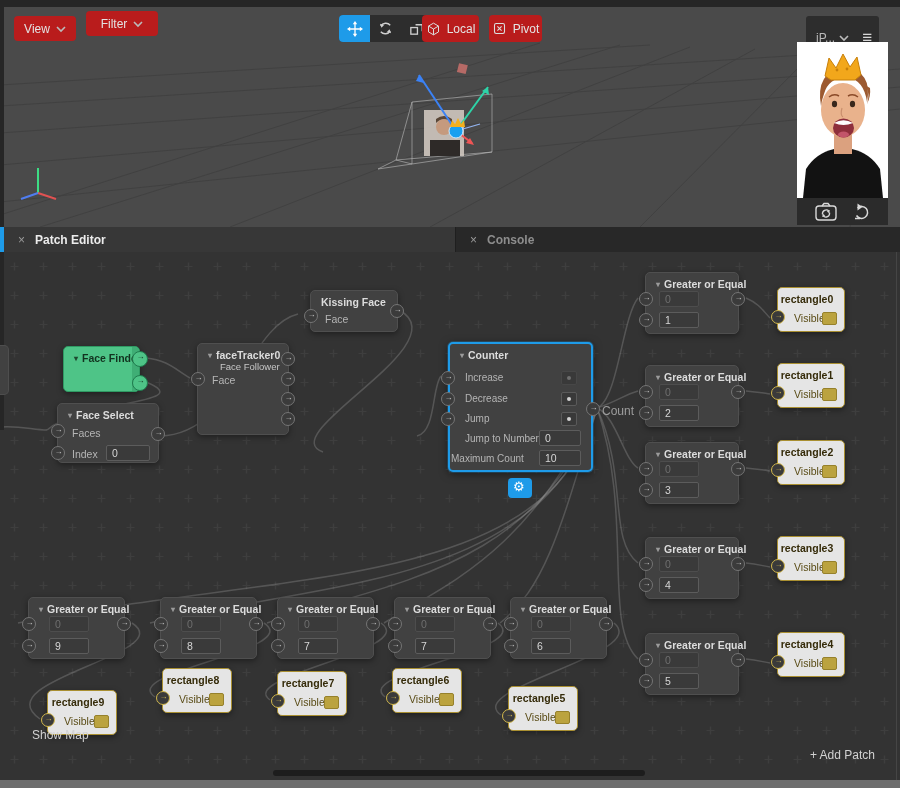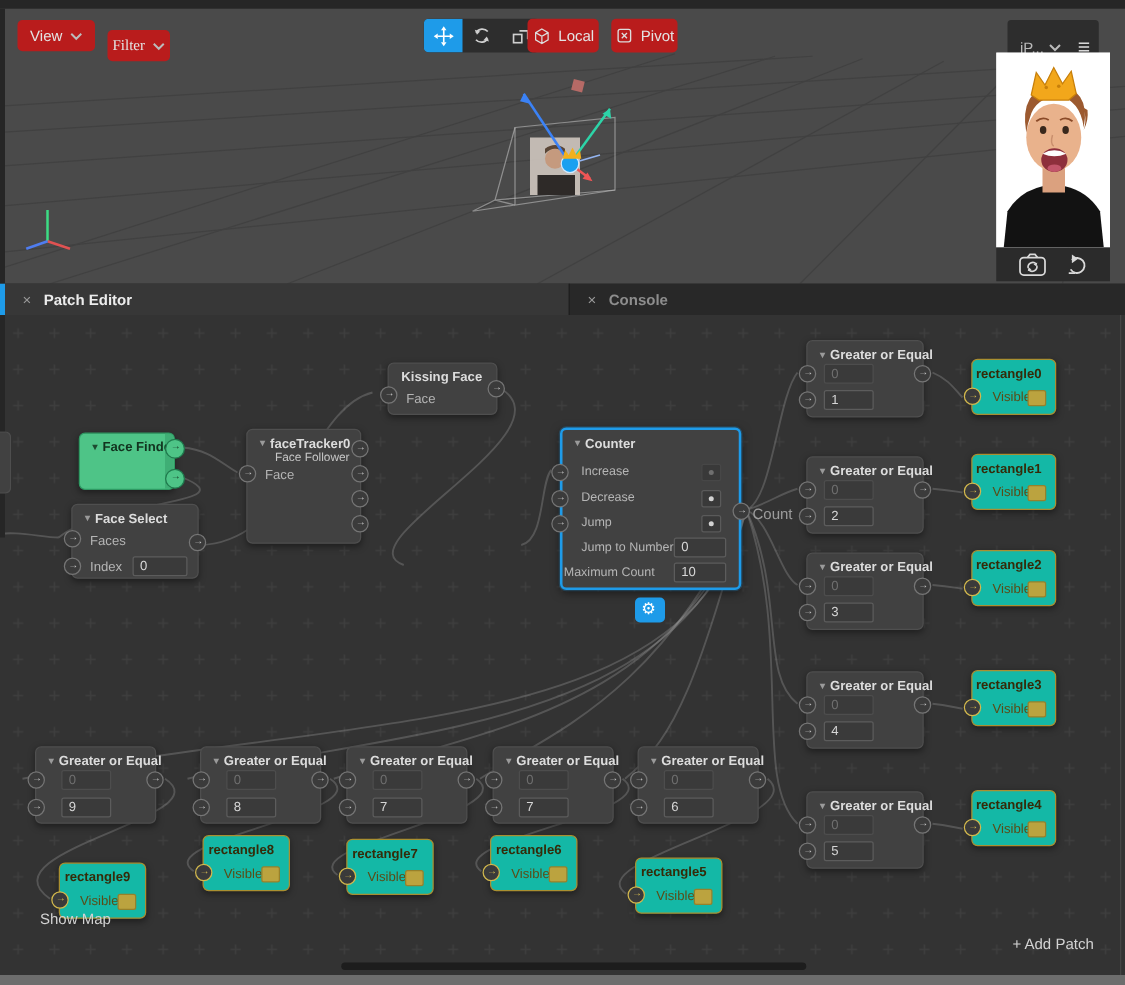--- a/index.html
+++ b/index.html
@@ -61,21 +61,21 @@
   .dotbtn.dim { border-color:#474747; }
   .dotbtn.dim::after { background:#6f6f6f; }
   
   .green { background:#4ec487; border-color:#2f9a63; }
   .green .ntitle { color:#12331f; }
   .green .ntitle::before { color:#1d4a30; }
   .gstrip { position:absolute; right:0; top:0; bottom:0; width:7px; background:#3fae75; border-radius:0 4px 4px 0; }
   .gport { background:#4ec487; border-color:#1f7a4d; width:16px; height:16px; }
   .gport::after { color:#12331f; left:3.5px; top:0px; }
   
-  .yellow { background:#14b8a6; border-color:#a98f31; }
+  .yellow { background:#e5e5e5; border-color:#a98f31; }
   .yellow .ntitle { color:#352b09; text-align:center; padding-left:0; }
   .yellow .nlabel { color:#5a4c16; }
   .ychk { background:#bba33f; border-color:#96812b; }
   .yport { background:#3a3a3a; border-color:#d2b84d; }
   .yport::after { color:#d6bc51; }
   
   .selected { border:2px solid #1e9be9; box-shadow:0 0 0 1px rgba(30,155,233,.25), 0 2px 8px rgba(0,0,0,.5); }
   .counter-label { font-size:10px; }
   #gear-btn { position:absolute; left:508px; top:226px; width:24px; height:20px; background:#1e9be9;
               border-radius:4px; z-index:5; }
@@ -139,21 +139,21 @@
         <line x1="38" y1="186" x2="21" y2="192" stroke="#4f7df0"></line>
       </g>
     </svg>
 
     <div class="tbtn" style="left:14px; top:9px; width:62px; height:25px;">
       <span>View</span>
       <svg width="10" height="8">
           <path d="M1,2 L5,6 L9,2" fill="none" stroke="#bbb" stroke-width="1.6"></path>
         </svg>
     </div>
-    <div class="tbtn" style="left:86px; top:17px; width:50px; height:25px;font-family:Liberation Serif, serif;">
+    <div class="tbtn" style="left:86px; top:4px; width:72px; height:25px;">
       <span>Filter</span>
       <svg width="10" height="8">
           <path d="M1,2 L5,6 L9,2" fill="none" stroke="#bbb" stroke-width="1.6"></path>
         </svg>
     </div>
     <div class="tool-group" style="left:339px; top:8px;">
       <div class="tool-seg sel">
         <svg width="18" height="18" viewBox="0 0 18 18">
           <g stroke="#fff" stroke-width="1.3">
               <line x1="9" y1="4" x2="9" y2="14"></line>

